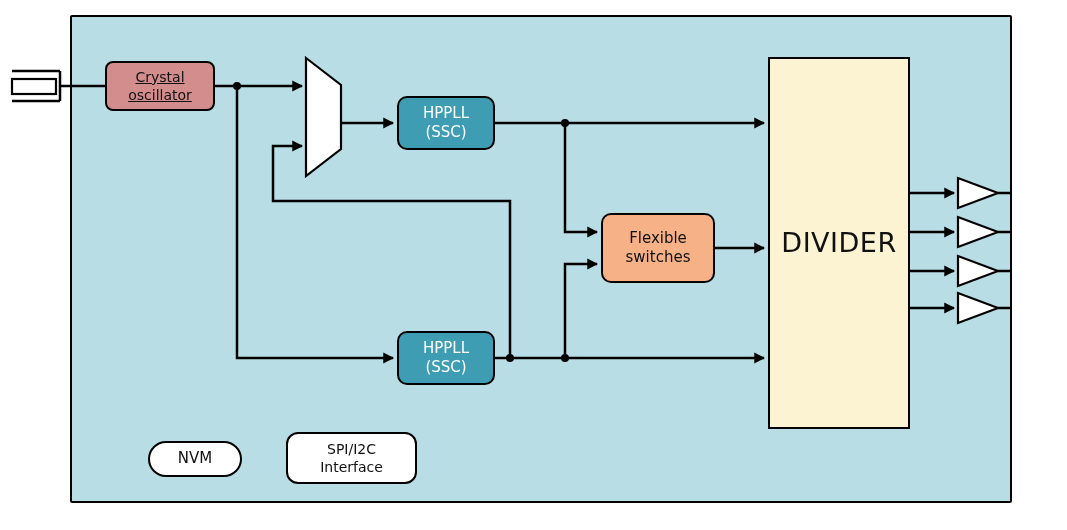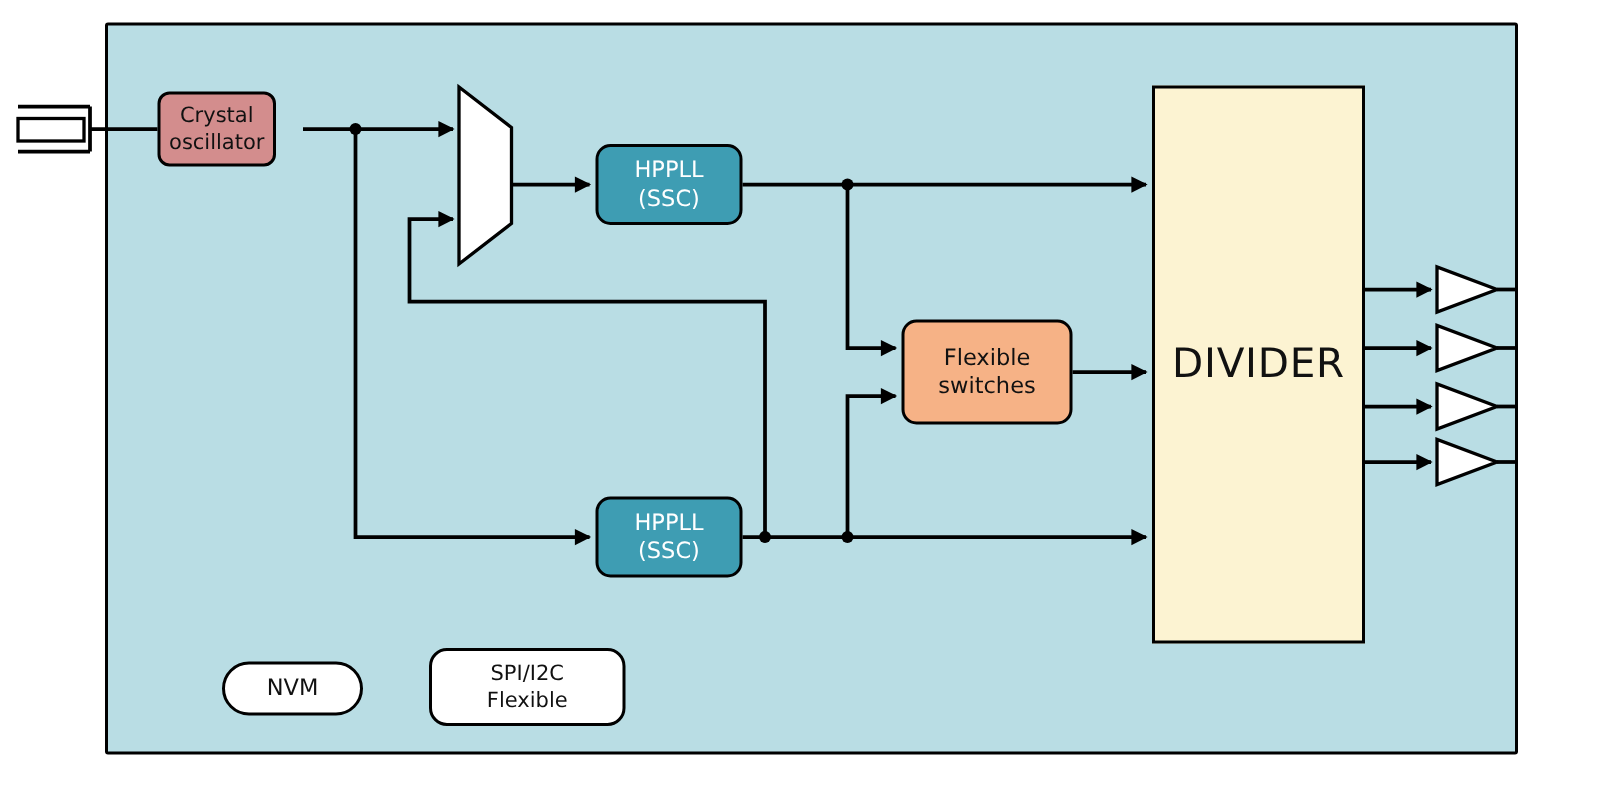--- a/index.html
+++ b/index.html
@@ -4,22 +4,22 @@
 <style>
   html,body { margin:0; padding:0; background:#ffffff; }
   body { font-family:"DejaVu Sans","Liberation Sans",sans-serif; }
   .stage { position:relative; width:1067px; height:530px; background:var(--canvas-bg,#ffffff); overflow:hidden; }
   .chip { position:absolute; left:70px; top:15px; width:942px; height:488px;
           background:var(--chip-bg,#b9dde4); border:2px solid #000; box-sizing:border-box; border-radius:2px; z-index:1; }
   svg.wires { position:absolute; left:0; top:0; z-index:2; }
   .block { position:absolute; z-index:3; box-sizing:border-box; border:2px solid #000;
            display:flex; align-items:center; justify-content:center; text-align:center;
            white-space:pre-line; line-height:1.3; color:#111; }
-  .crystal-osc { left:105px; top:61px; width:79px; height:50px; border-radius:8px;
-                 background:var(--crystal-osc-fill,#d38d8d); font-size:14px; }
+  .crystal-osc { left:105px; top:61px; width:110px; height:50px; border-radius:8px;
+                 background:var(--crystal-osc-fill,#d38d8d); font-size:14px;text-decoration:underline; }
   .hppll { left:397px; width:98px; height:54px; border-radius:10px;
            background:var(--hppll-fill,#3e9db3); color:var(--hppll-text,#ffffff); font-size:15px;text-align:center; }
   .hppll-top { top:96px; }
   .hppll-bottom { top:331px; }
   .flex-switches { left:601px; top:213px; width:114px; height:70px; border-radius:10px;
                    background:var(--flexible-fill,#f6b286); font-size:15px; }
   .divider { left:768px; top:57px; width:142px; height:372px;
              background:var(--divider-fill,#fcf3d2); font-size:27px; letter-spacing:0.5px; }
   .io-box { background:var(--io-box-fill,#ffffff); }
   .nvm { left:148px; top:441px; width:94px; height:36px; border-radius:18px; font-size:15px; }
@@ -101,16 +101,16 @@
 (SSC)</div>
 
   <div class="block flex-switches">Flexible
 switches</div>
 
   <div class="block divider">DIVIDER</div>
 
   <div class="block io-box nvm">NVM</div>
 
   <div class="block io-box spi">SPI/I2C
-Flexible</div>
+Interface</div>
 
 
 </div>
 
 </body></html>

